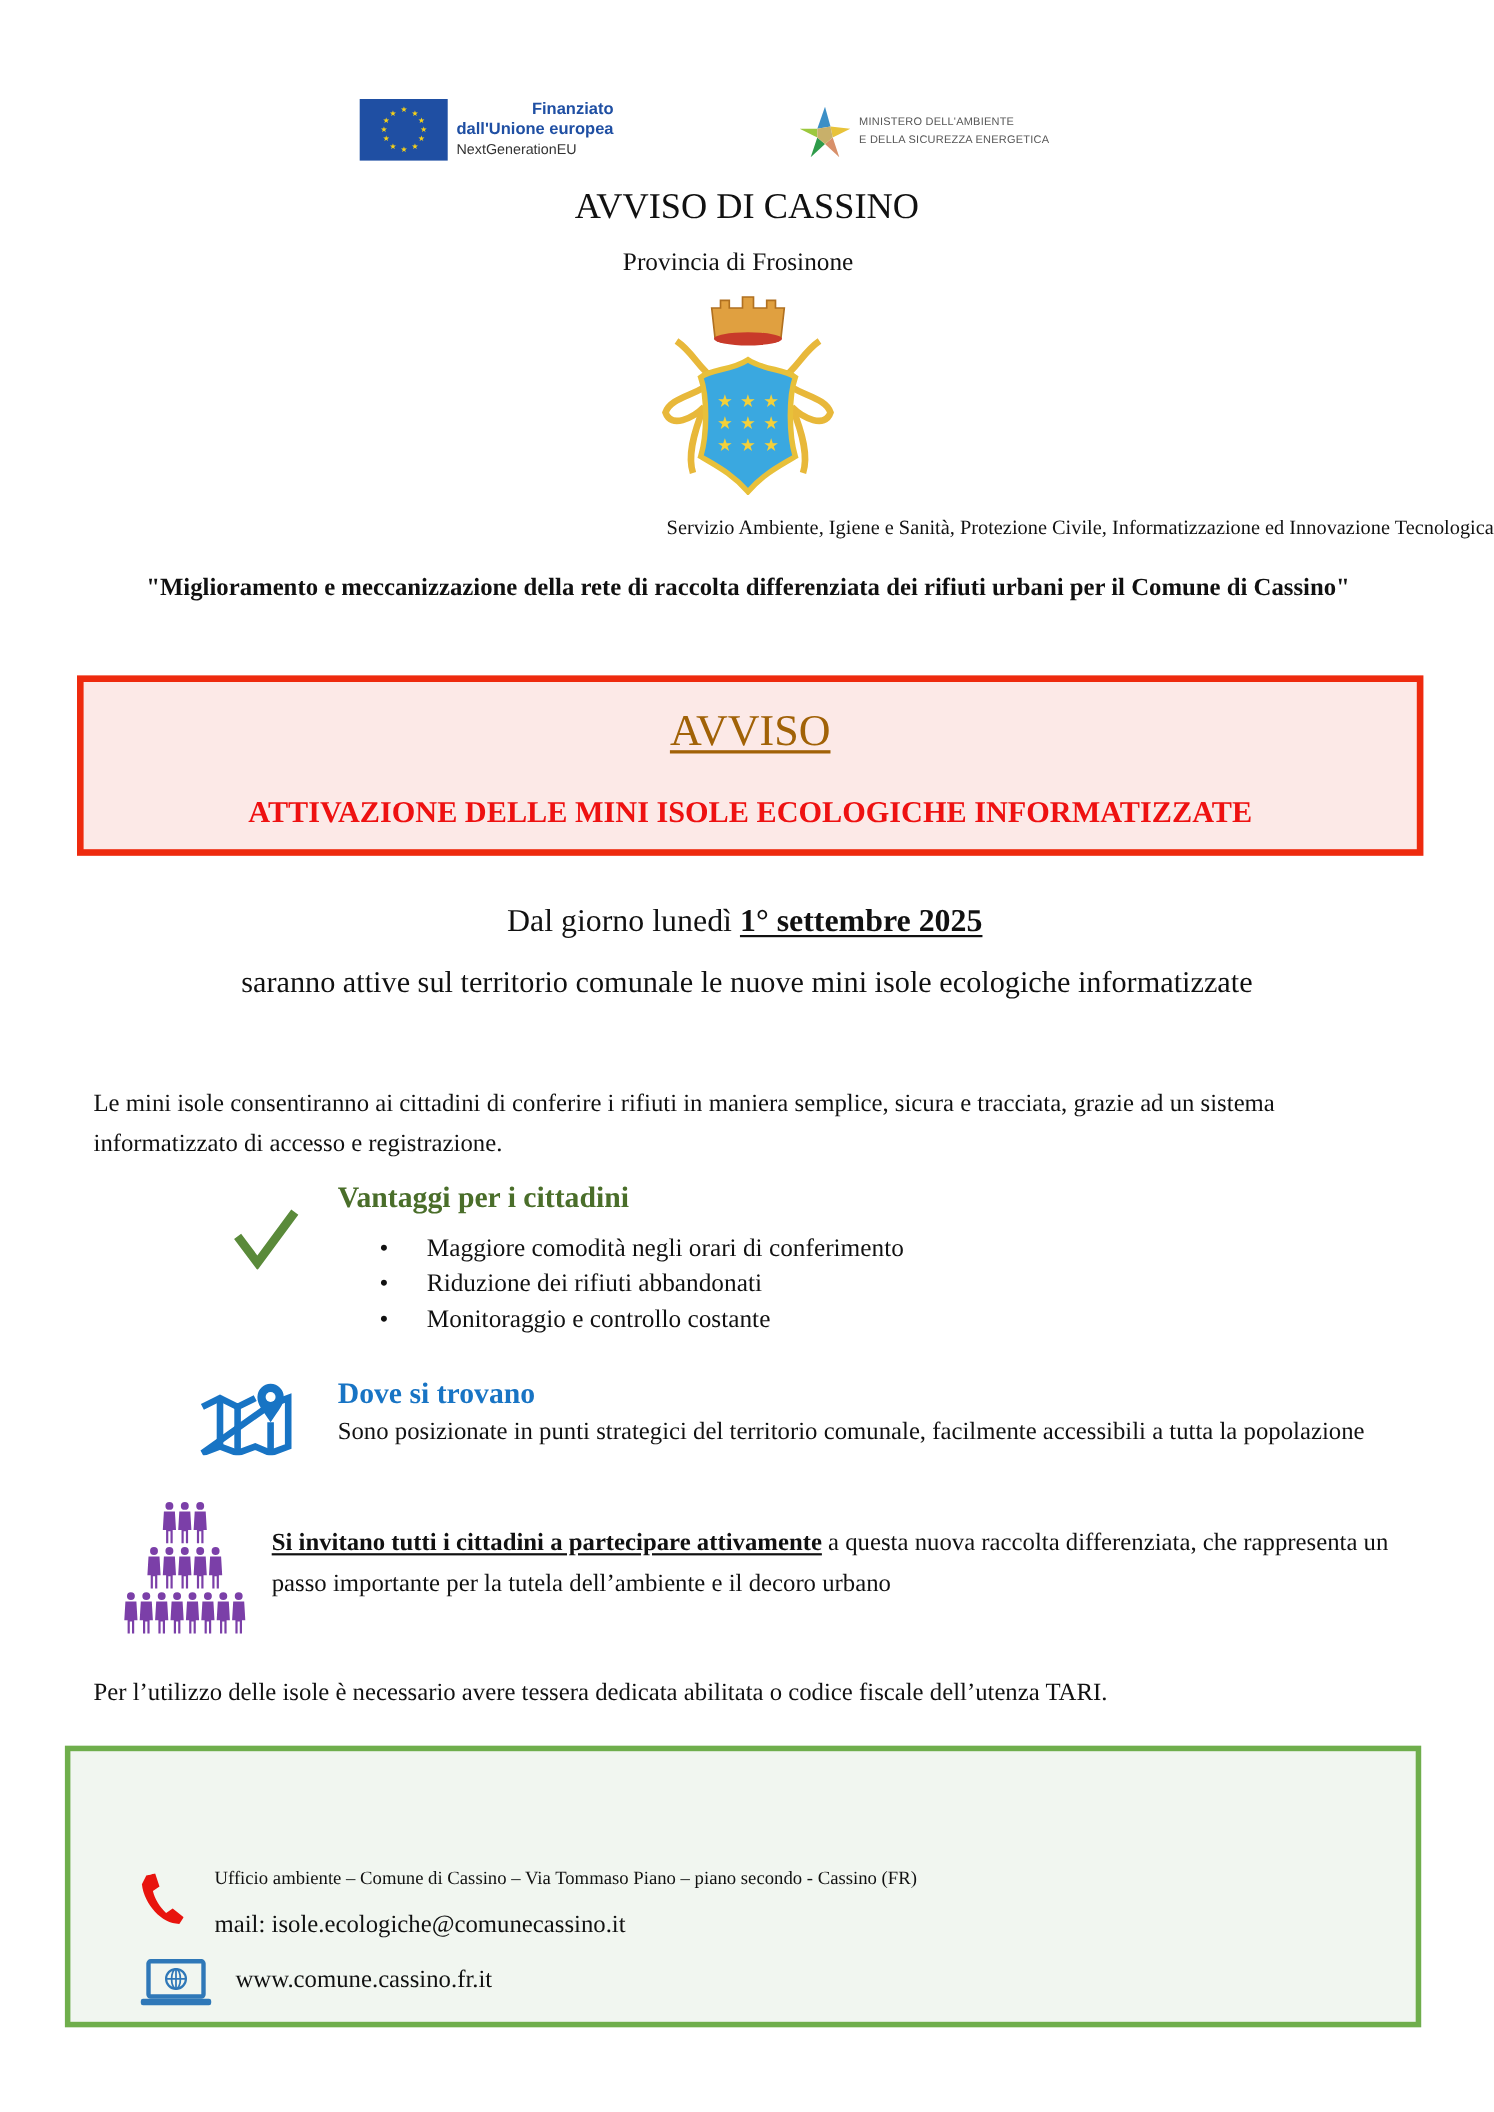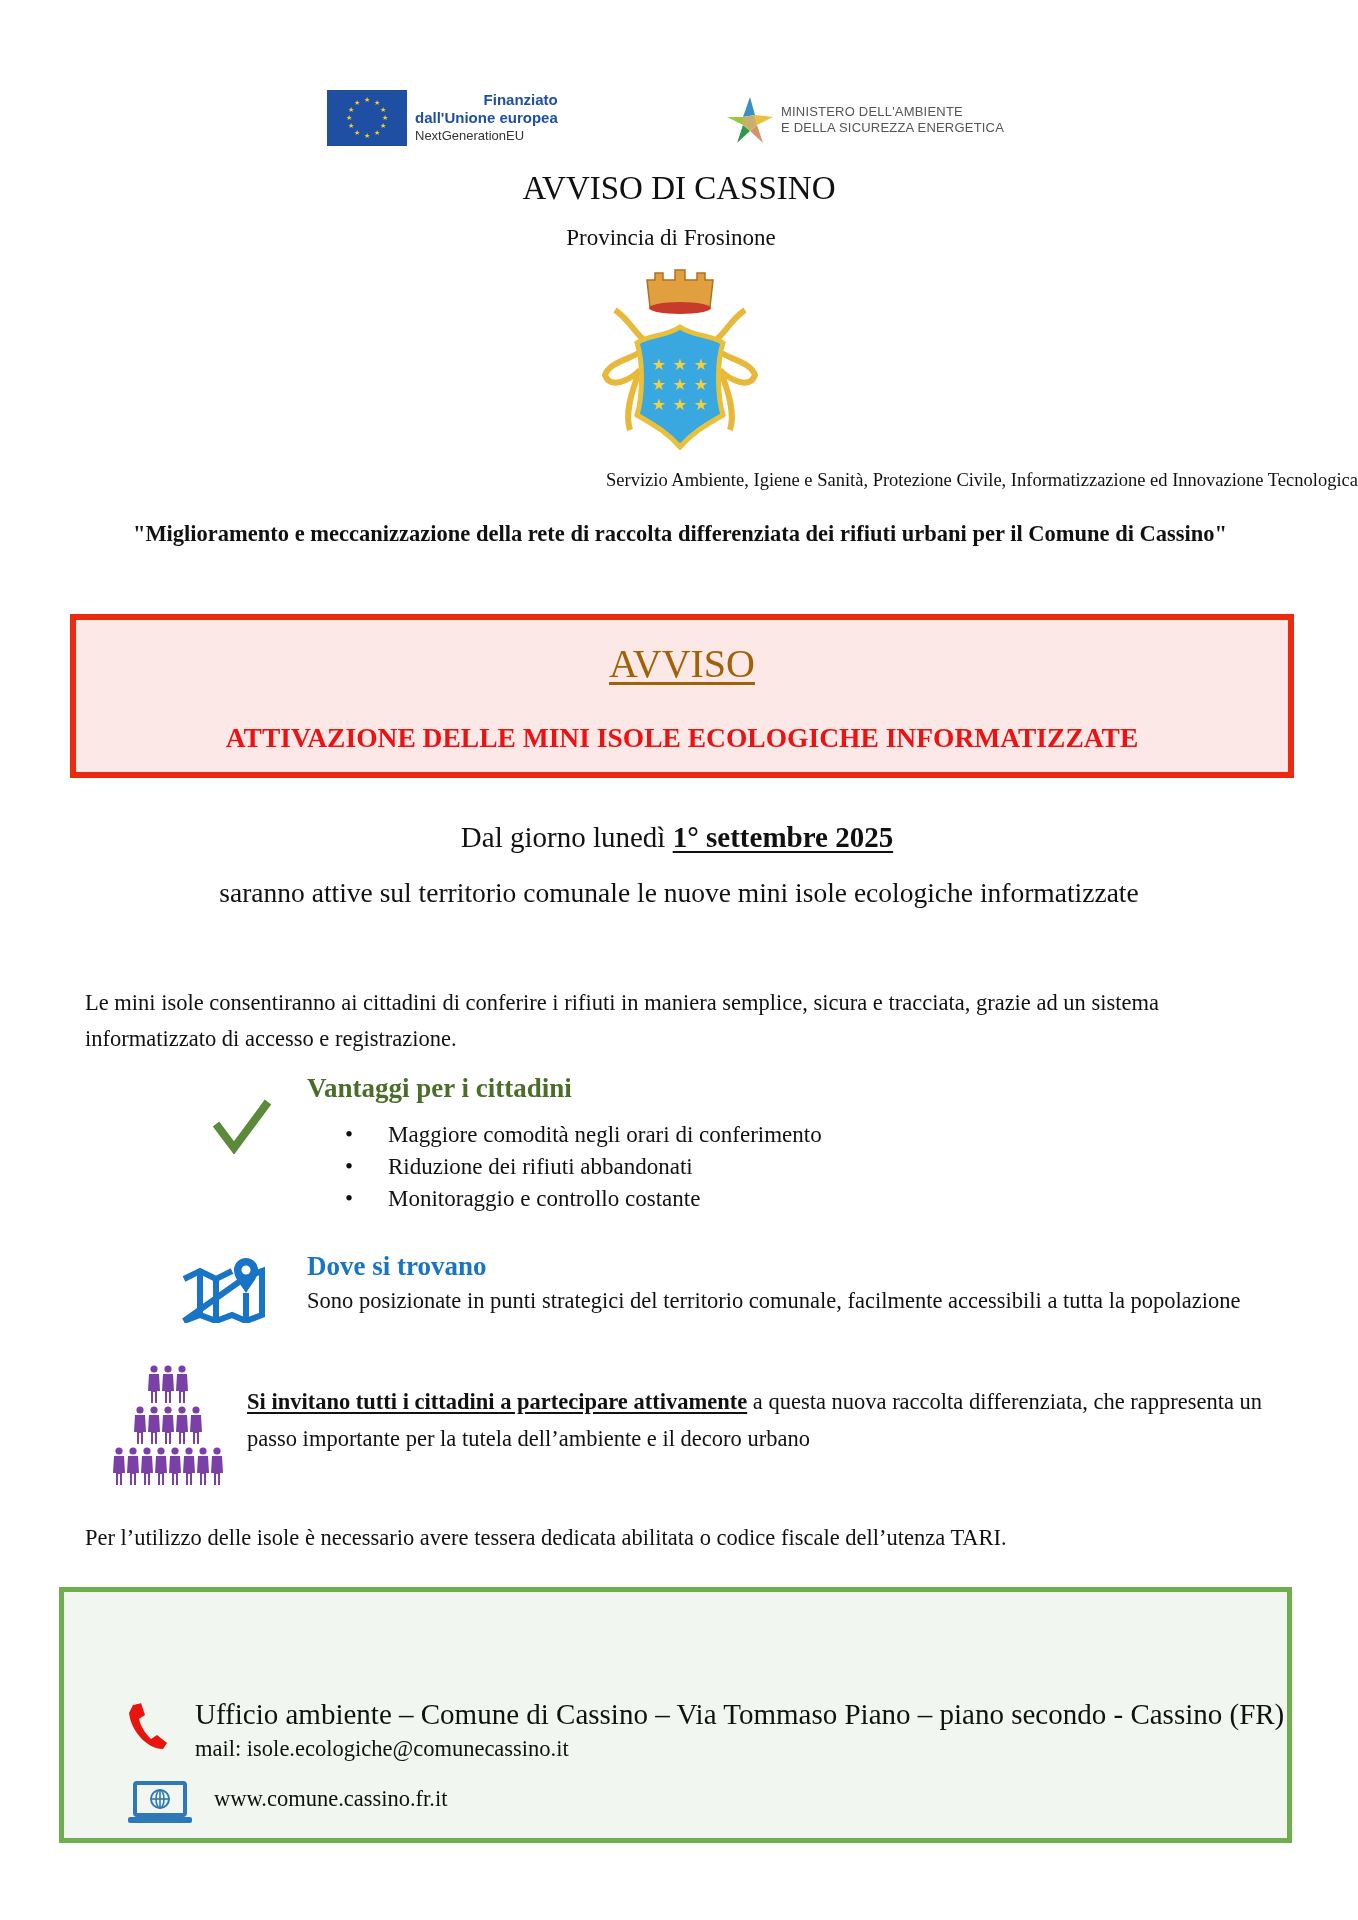--- a/index.html
+++ b/index.html
@@ -10,21 +10,21 @@
   
   #eu-logo { left: 327px; top: 88px; width: 250px; height: 60px; display: flex; align-items: center; }
   #eu-flag { width: 80px; height: 56px; background: #1f4fa3; position: relative; flex: none; }
   #eu-flag .star { position: absolute; color: #f7d117; font-size: 7px; line-height: 7px; }
   #eu-text { margin-left: 8px; font-family: "Liberation Sans", "DejaVu Sans", sans-serif; line-height: 18px; }
   #eu-text .l1, #eu-text .l2 { color: #1f4fa3; font-weight: bold; font-size: 15px; text-align: right; }
   #eu-text .l3 { color: #333; font-size: 13px; }
 
   #min-logo { left: 725px; top: 95px; width: 330px; height: 50px; display: flex; align-items: center; }
   #min-star { width: 50px; height: 50px; flex: none; }
-  #min-text { margin-left: 6px; font-family: "Liberation Sans", "DejaVu Sans", sans-serif; font-size: 13px;
+  #min-text { margin-left: 6px; font-family: "Liberation Sans", "DejaVu Sans", sans-serif; font-size: 10px;
               color: #555; line-height: 16px; letter-spacing: 0.2px; }
 
   #comune-title { left: 0; width: 1358px; top: 170px; text-align: center; font-size: 33px; }
   #provincia { left: 0; width: 1342px; top: 225px; text-align: center; font-size: 23px; }
   #stemma { left: 595px; top: 265px; width: 170px; height: 185px; }
 
   #servizio { left: 0; width: 1358px; top: 470px; text-align: right; font-size: 18.5px; }
   #progetto { left: 70px; width: 1220px; top: 518px; text-align: center; font-size: 22.5px; font-weight: bold; line-height: 32px; }
 
   
@@ -54,21 +54,21 @@
   #people-icon { left: 110px; top: 1363px; width: 120px; height: 125px; }
   #invito-text { left: 247px; top: 1383px; width: 1050px; font-size: 22.5px; line-height: 37px; }
   #invito-text .strong { font-weight: bold; text-decoration: underline; text-decoration-thickness: 2px; text-underline-offset: 3px; }
 
   #tessera { left: 85px; top: 1525px; width: 1210px; font-size: 22.5px; }
 
   
   #info-box { left: 59px; top: 1587px; width: 1223px; height: 246px; border: 5px solid #6fae4c; background: #f1f6f0; }
   #info-text { left: 20px; top: 13px; width: 1195px; font-size: 22.5px; line-height: 37px; }
   #phone-icon { left: 63px; top: 111px; width: 40px; height: 48px; }
-  #ufficio { left: 131px; top: 106px; font-size: 29px; }
+  #ufficio { left: 131px; top: 106px; font-size: 17px; }
   #mail { left: 131px; top: 144px; font-size: 22.5px; }
   #pc-icon { left: 63px; top: 189px; width: 66px; height: 44px; }
   #sito { left: 150px; top: 194px; font-size: 22.5px; }
 </style>
 </head>
 <body>
 
 <div id="eu-logo" class="abs">
   <div id="eu-flag">
     <span class="star" style="left:37px;top:7px">★</span>

